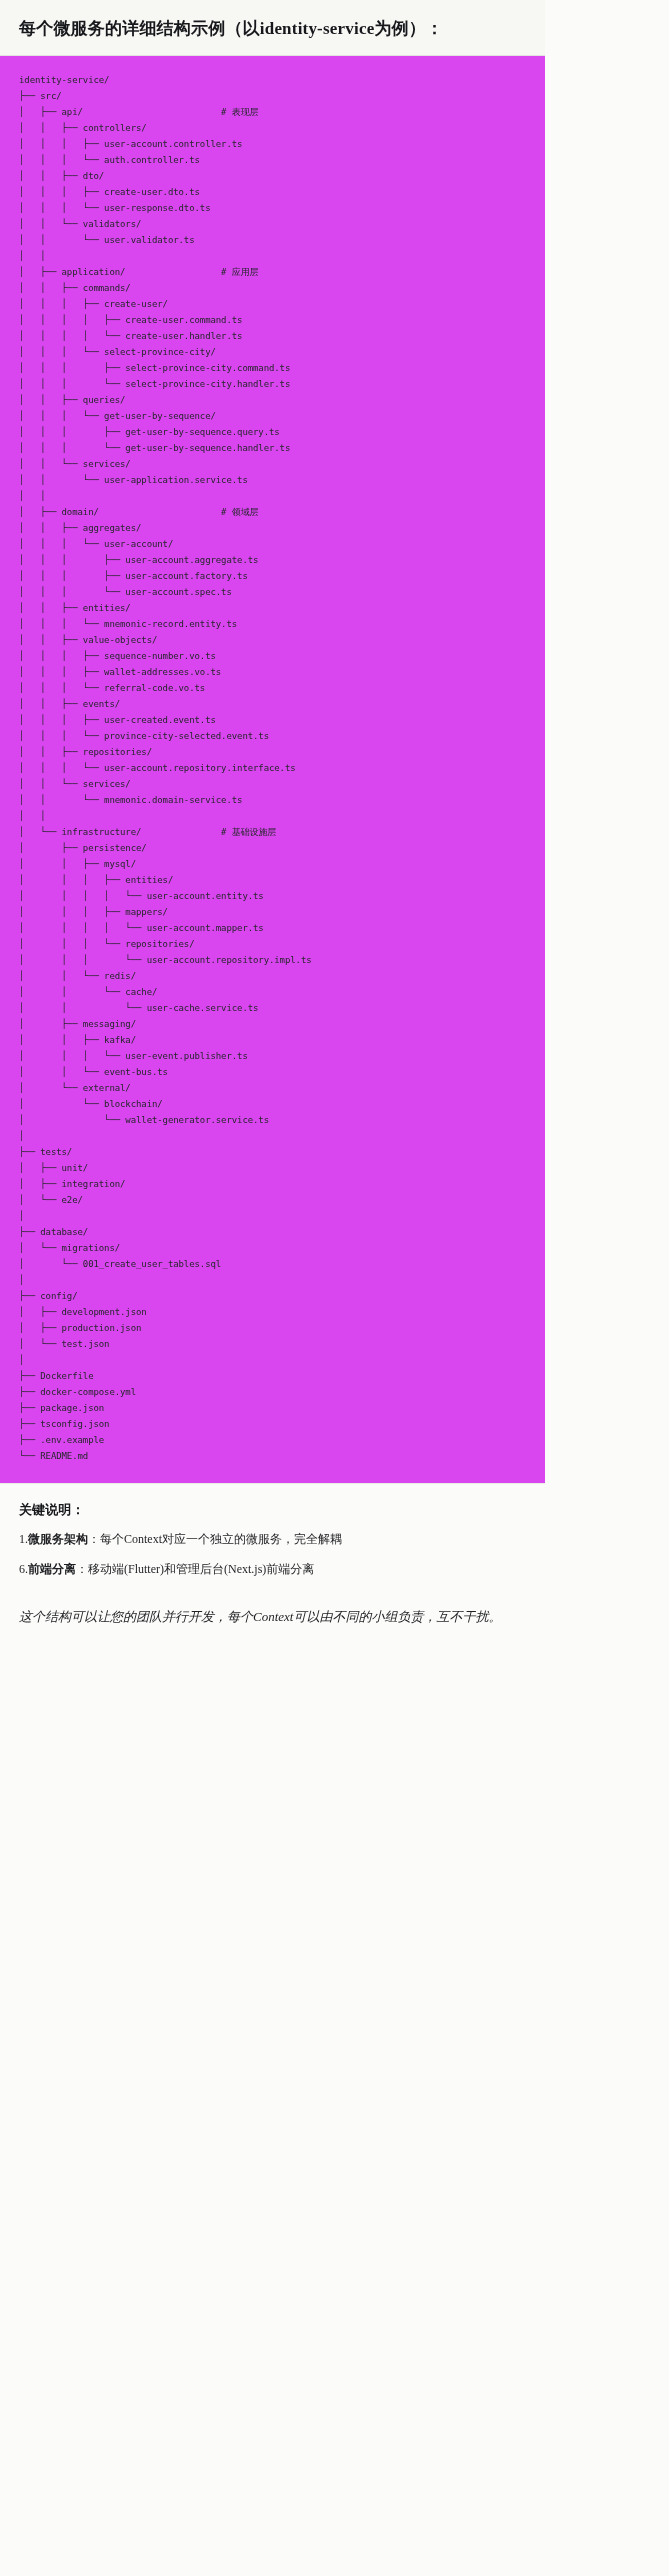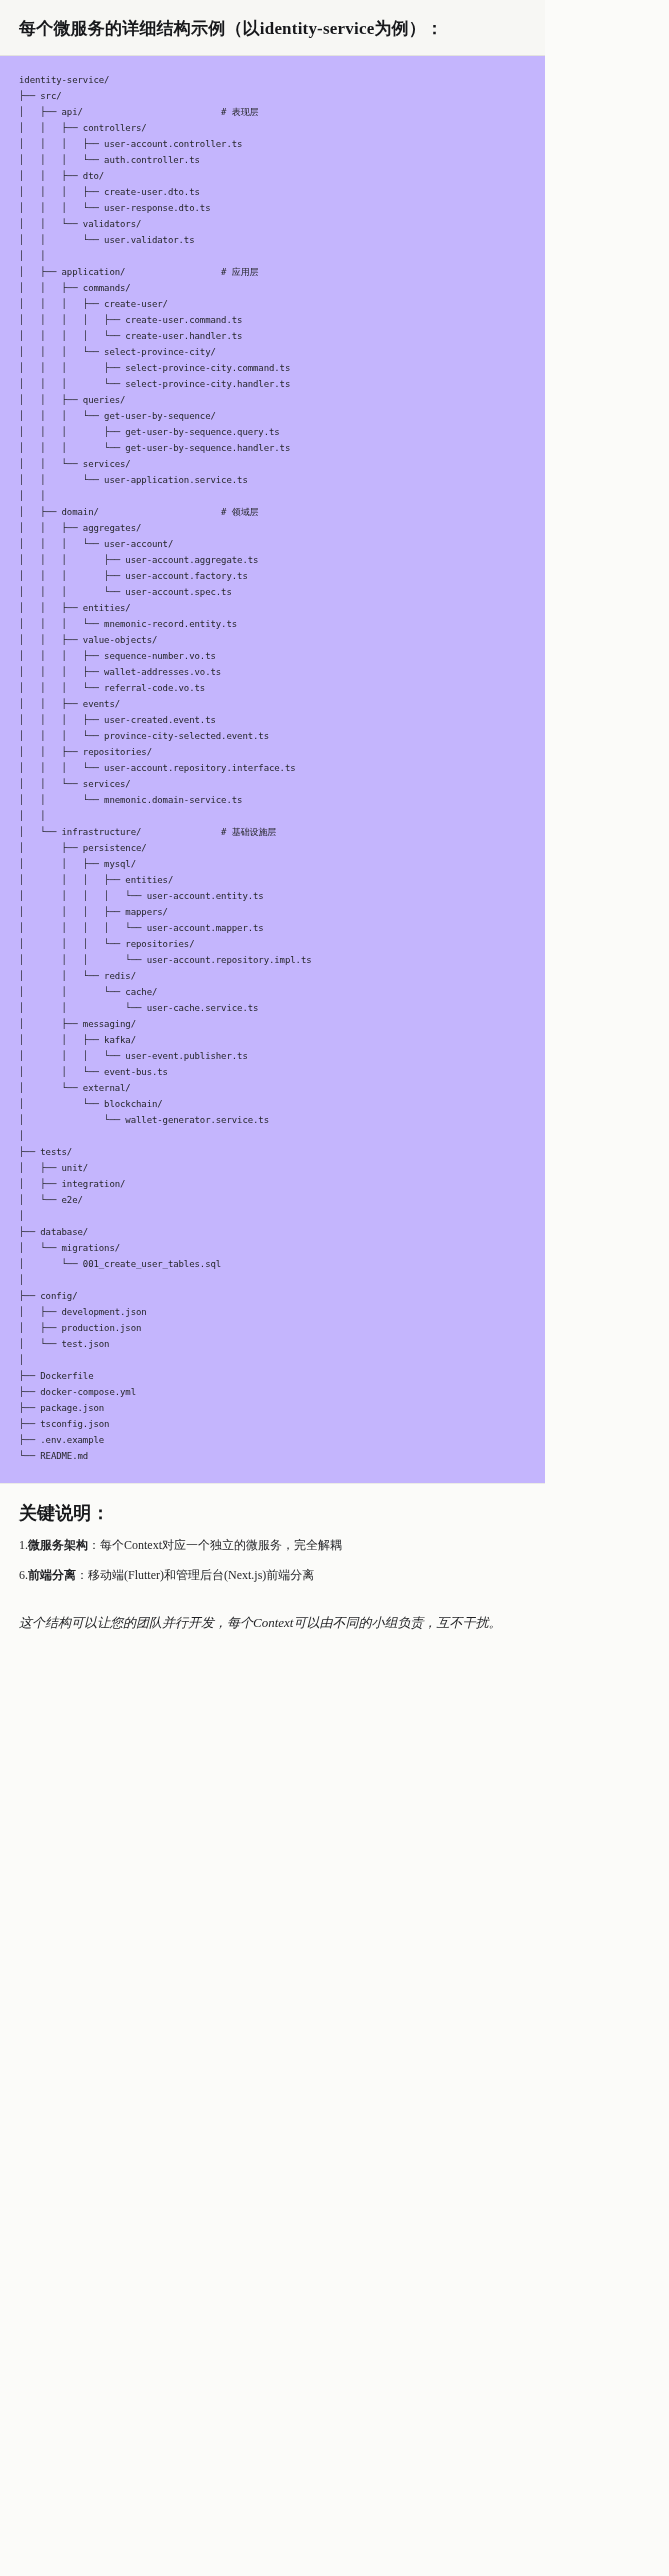--- a/index.html
+++ b/index.html
@@ -31,21 +31,21 @@
     font-weight: bold;
     font-size: 17px;
     line-height: 1.25;
     letter-spacing: 0.2px;
     margin: 0;
     color: #17181b;
   }
 
   
   .tree-block {
-    background: #c4b5fd;
+    background: #d946ef;
     padding: 16.3px 19px 19px 19px;
     box-sizing: border-box;
   }
   .tree {
     font-family: "DejaVu Sans Mono", "Liberation Mono", monospace;
     font-size: 9px;
     line-height: 16px;
     white-space: pre;
     color: #25262a;
     letter-spacing: -0.1px;
@@ -56,21 +56,21 @@
   
   .keypoints {
     background: #fbfbf9;
     padding: 16.3px 19px 12.5px 19px;
     box-sizing: border-box;
     border-top: 0.6px solid #ecece7;
   }
   .kp-heading {
     font-family: "Liberation Serif", "DejaVu Serif", serif;
     font-weight: bold;
-    font-size: 18px;
+    font-size: 13px;
     margin: 0 0 11.3px 0;
     color: #17181b;
     letter-spacing: 0.1px;
   }
   ol.kp-list {
     margin: 0;
     padding: 0;
     list-style: none;
   }
   ol.kp-list li {

